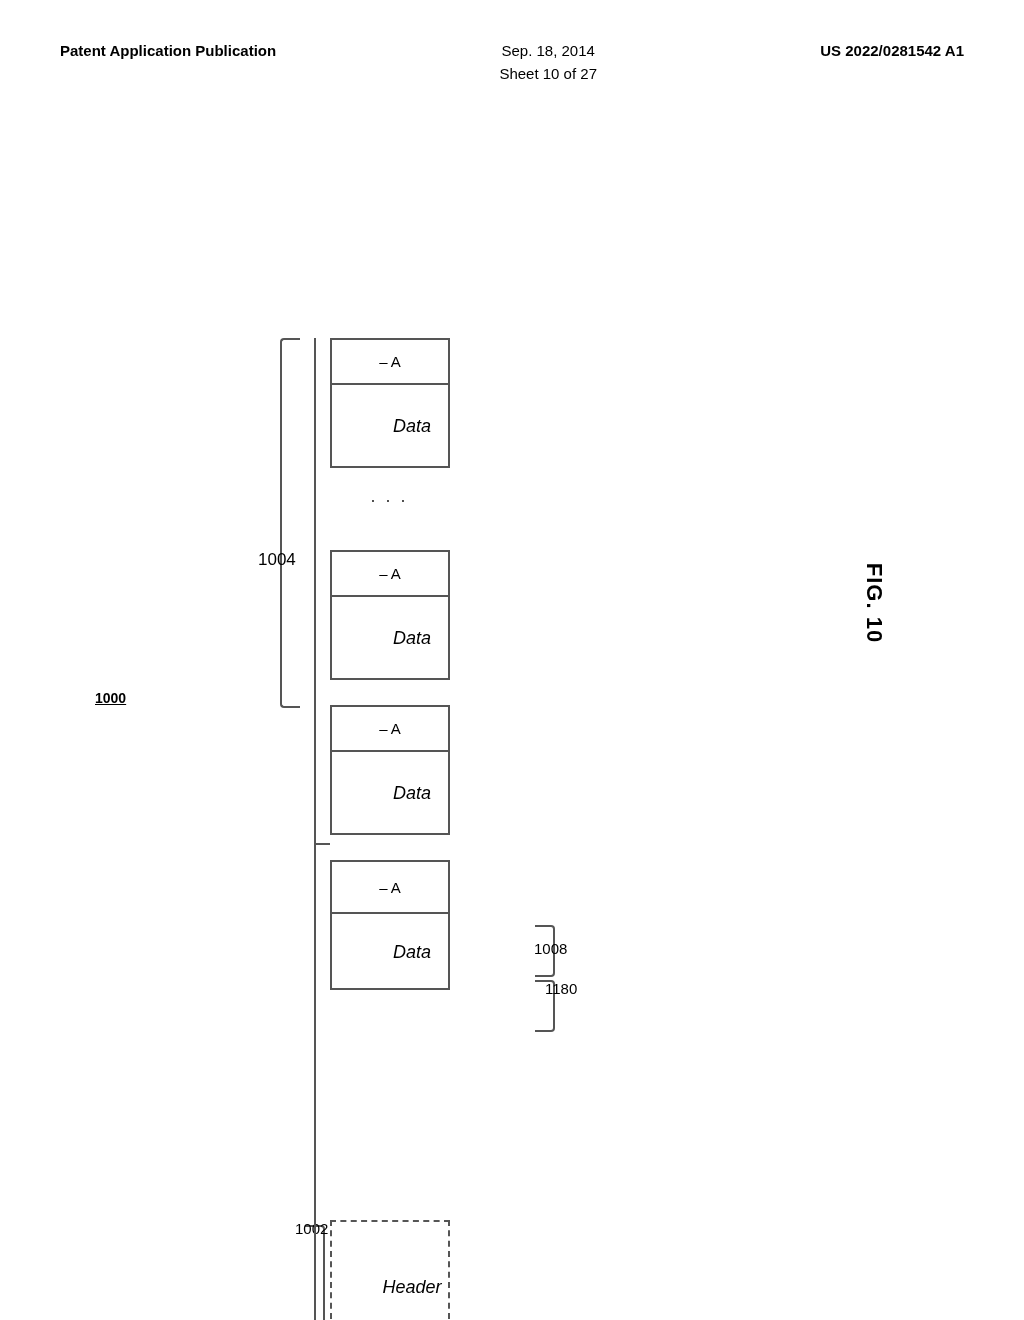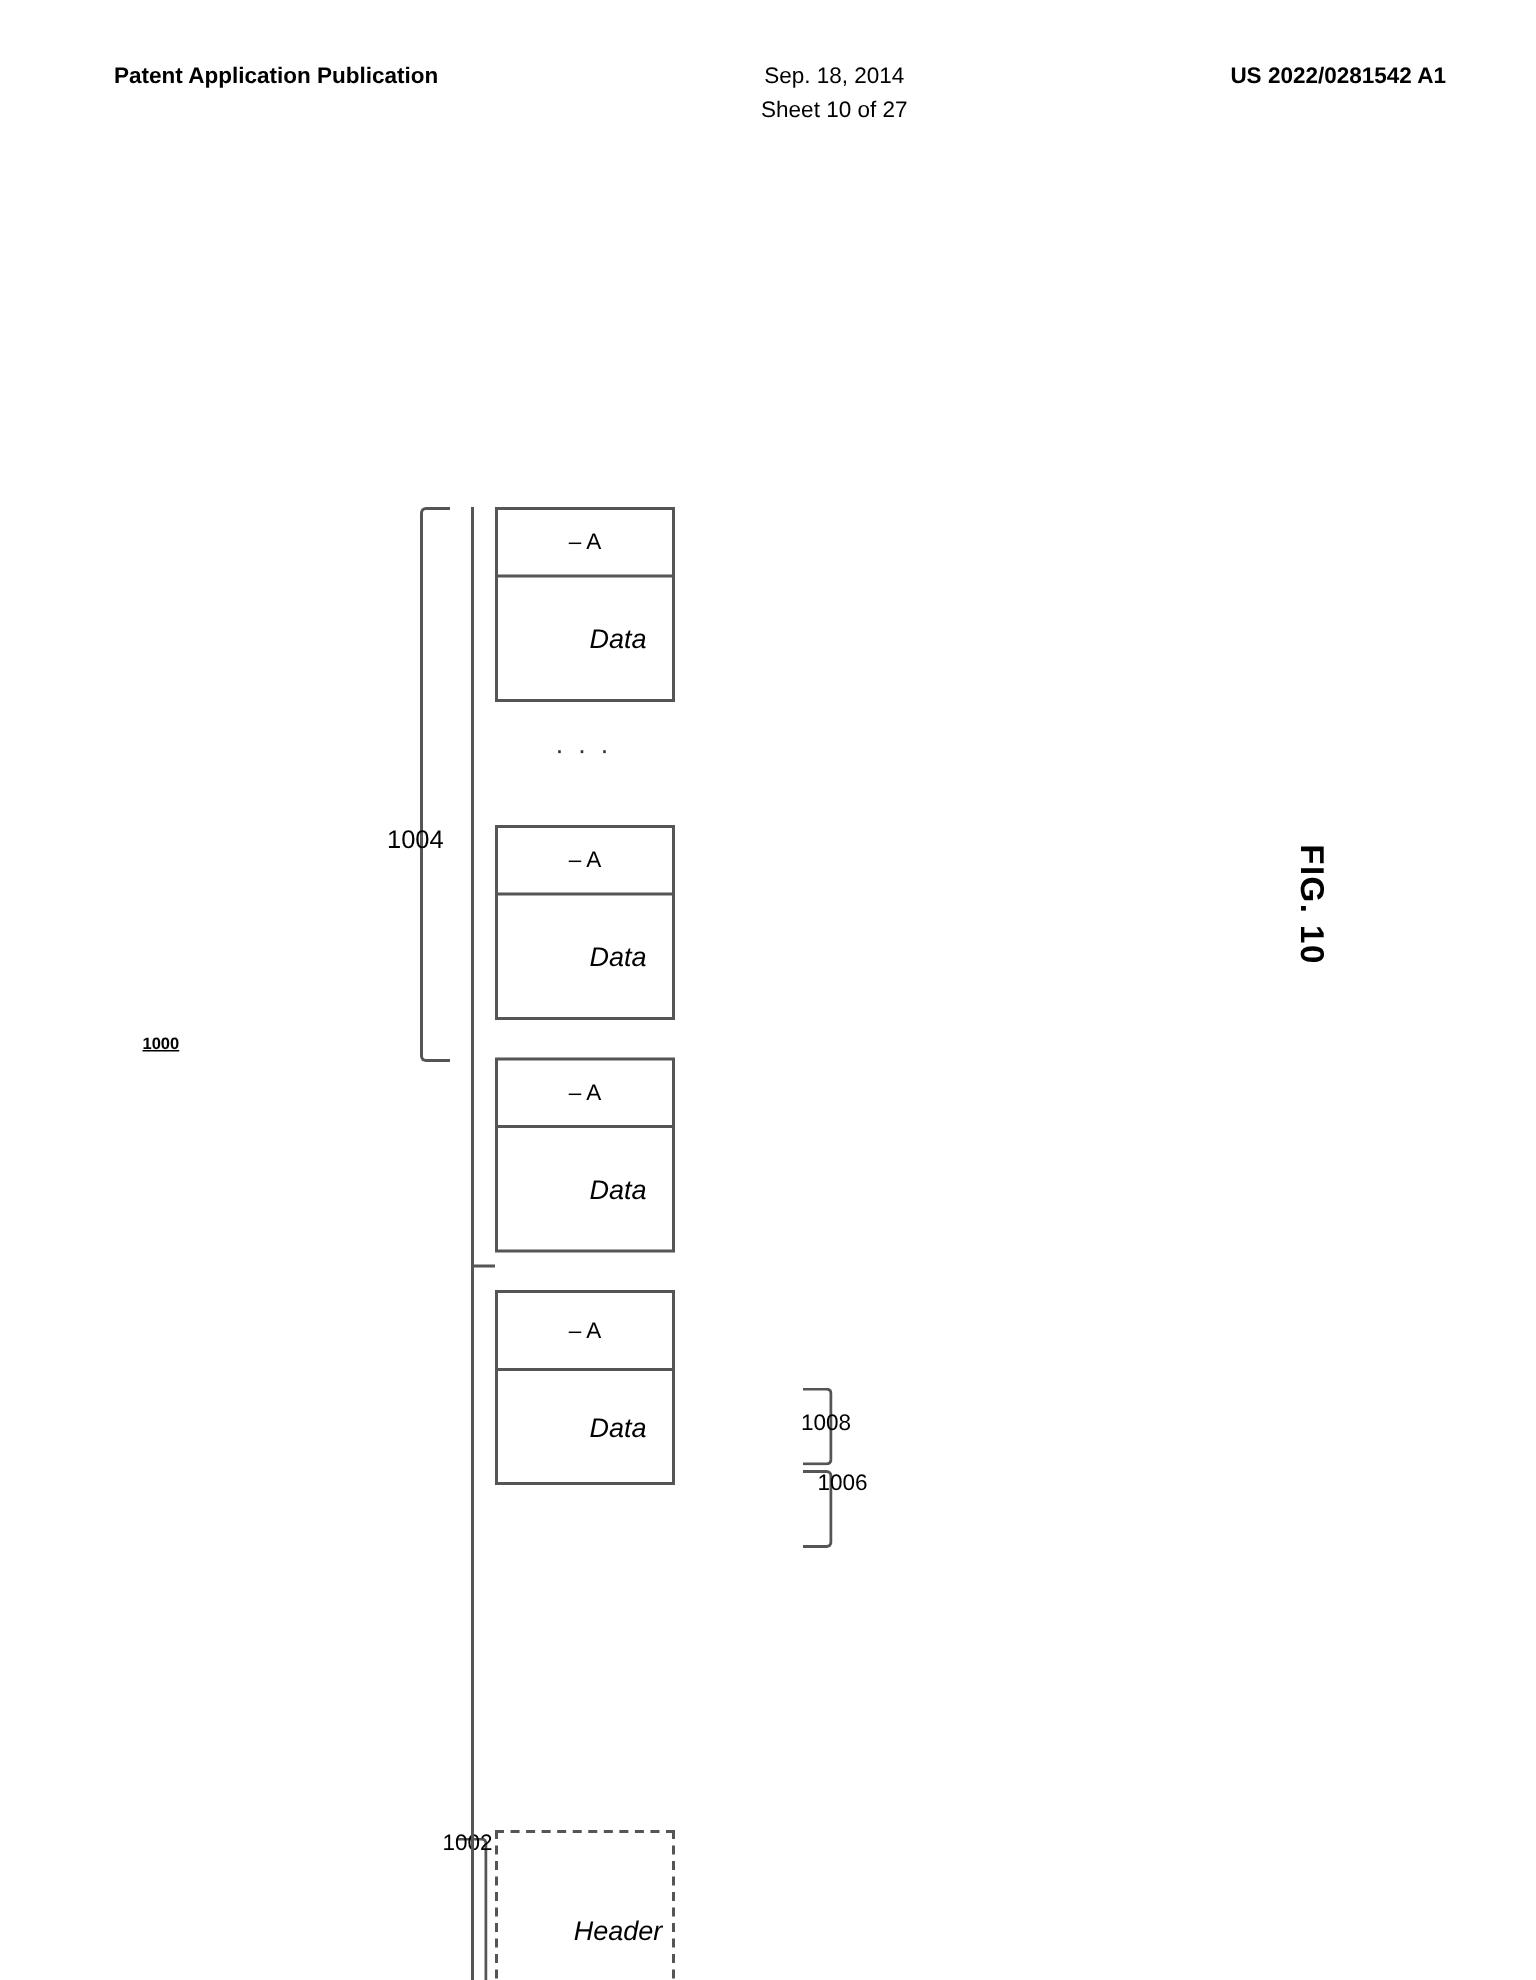--- a/index.html
+++ b/index.html
@@ -15,21 +15,20 @@
 
     
     .page-header {
       position: absolute;
       top: 40px;
       left: 60px;
       right: 60px;
       display: flex;
       justify-content: space-between;
       align-items: flex-start;
-      margin-left: 16px;
     }
 
     .header-left {
       font-size: 15px;
       font-weight: bold;
       line-height: 1.5;
     }
 
     .header-center {
       font-size: 15px;
@@ -63,21 +62,21 @@
       transform: rotate(90deg);
       transform-origin: center center;
       letter-spacing: 1px;
     }
 
     
     .label-1000 {
       position: absolute;
       left: 95px;
       top: 530px;
-      font-size: 11px;
+      font-size: 14px;
       font-weight: bold;
       text-decoration: underline;
     }
 
     
     .label-1004 {
       position: absolute;
       left: 258px;
       top: 390px;
       font-size: 17px;
@@ -264,21 +263,21 @@
     </div>
   </div>
 
   <div class="brace-1008"></div>
   <div class="label-1008">
     <span>1008</span>
   </div>
 
   <div class="brace-1006" style="top: 820px;"></div>
   <div class="label-1006">
-    <span>1006</span>
+    <span>1180</span>
   </div>
 
   <div class="packet-block" style="left: 330px; top: 1060px; width: 120px; height: 130px; border-style: dashed;">
     <div class="bottom-section" style="height: 130px;">
       <span>Header</span>
     </div>
   </div>
 
   <div class="brace-1002"></div>
   <div class="label-1002">

